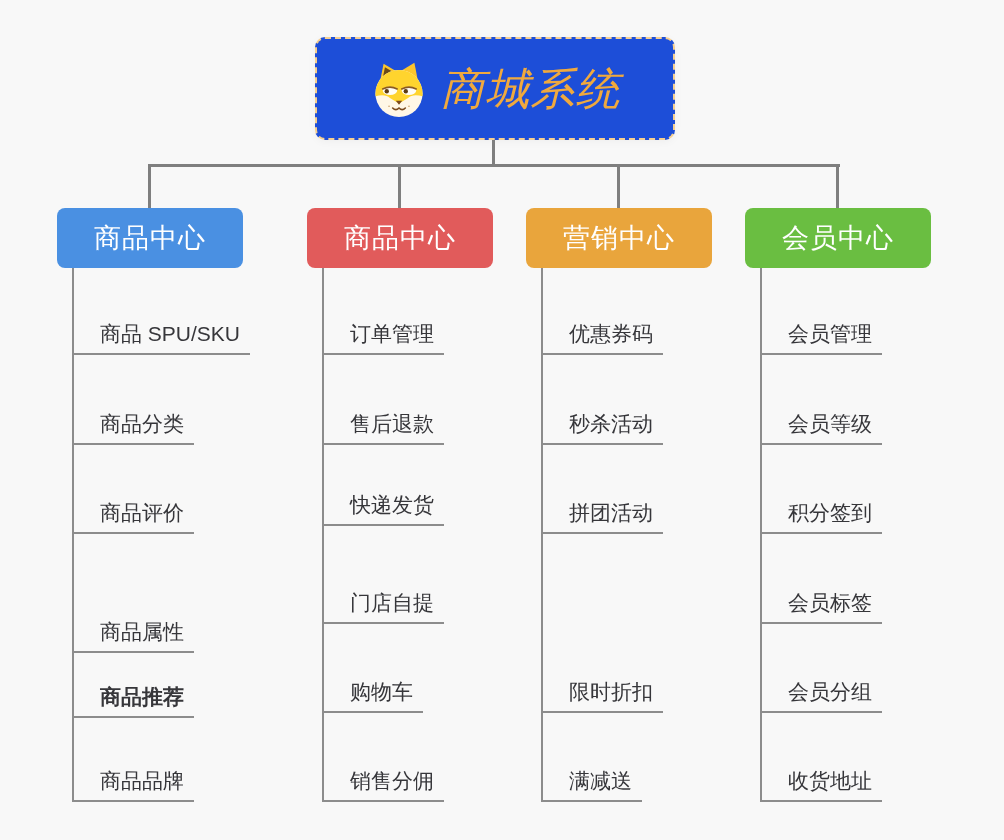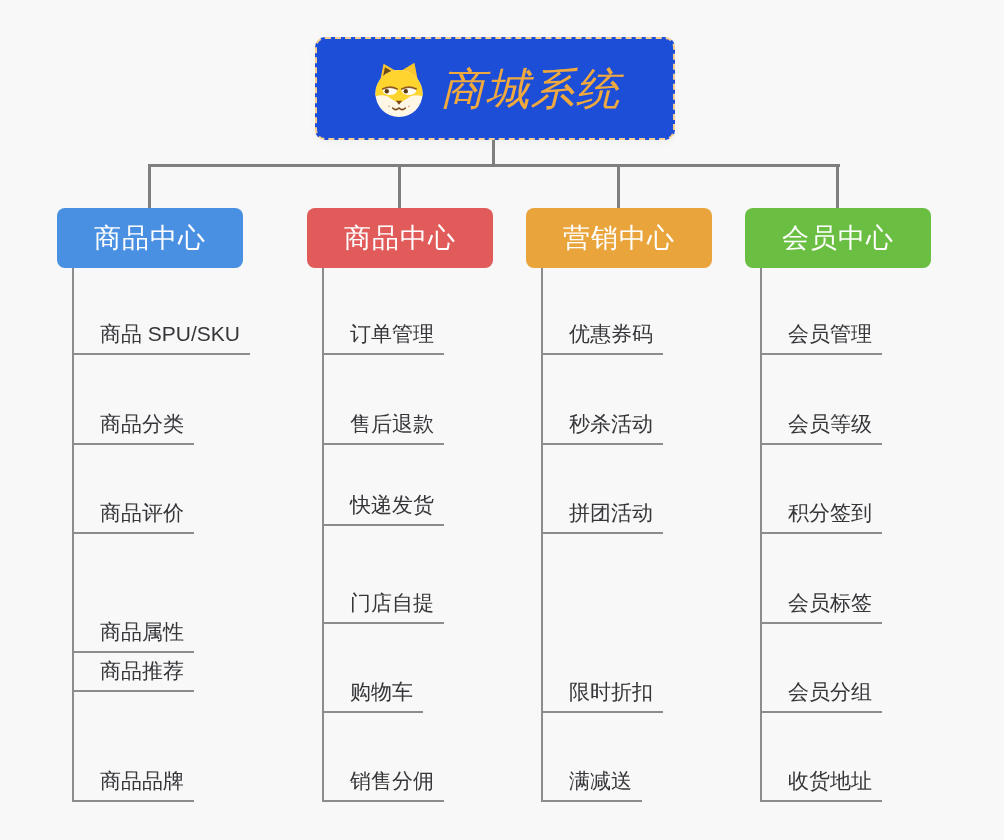--- a/index.html
+++ b/index.html
@@ -83,21 +83,21 @@
     <div class="conn" style="left: 617px; top: 166px; width: 3px; height: 44px;"></div>
     <div class="conn" style="left: 836px; top: 166px; width: 3px; height: 44px;"></div>
     <div id="branches">
       <div class="branch-col" style="left: 57px;">
         <div class="branch-box" style="background: rgb(74, 144, 226);">商品中心</div>
         <div class="branch-vline"></div>
         <div class="sub-item" style="top: 109px;">商品 SPU/SKU</div>
         <div class="sub-item" style="top: 199px;">商品分类</div>
         <div class="sub-item" style="top: 288px;">商品评价</div>
         <div class="sub-item" style="top: 378px; margin-top: 29px;">商品属性</div>
-        <div class="sub-item" style="top: 446px;">商品推荐</div>
+        <div class="sub-item" style="top: 472px; font-weight: bold;">商品推荐</div>
         <div class="sub-item" style="top: 556px;">商品品牌</div>
       </div>
       <div class="branch-col" style="left: 307px;">
         <div class="branch-box" style="background: rgb(225, 91, 91);">商品中心</div>
         <div class="branch-vline"></div>
         <div class="sub-item" style="top: 109px;">订单管理</div>
         <div class="sub-item" style="top: 199px;">售后退款</div>
         <div class="sub-item" style="top: 280px;">快递发货</div>
         <div class="sub-item" style="top: 378px;">门店自提</div>
         <div class="sub-item" style="top: 467px;">购物车</div>

